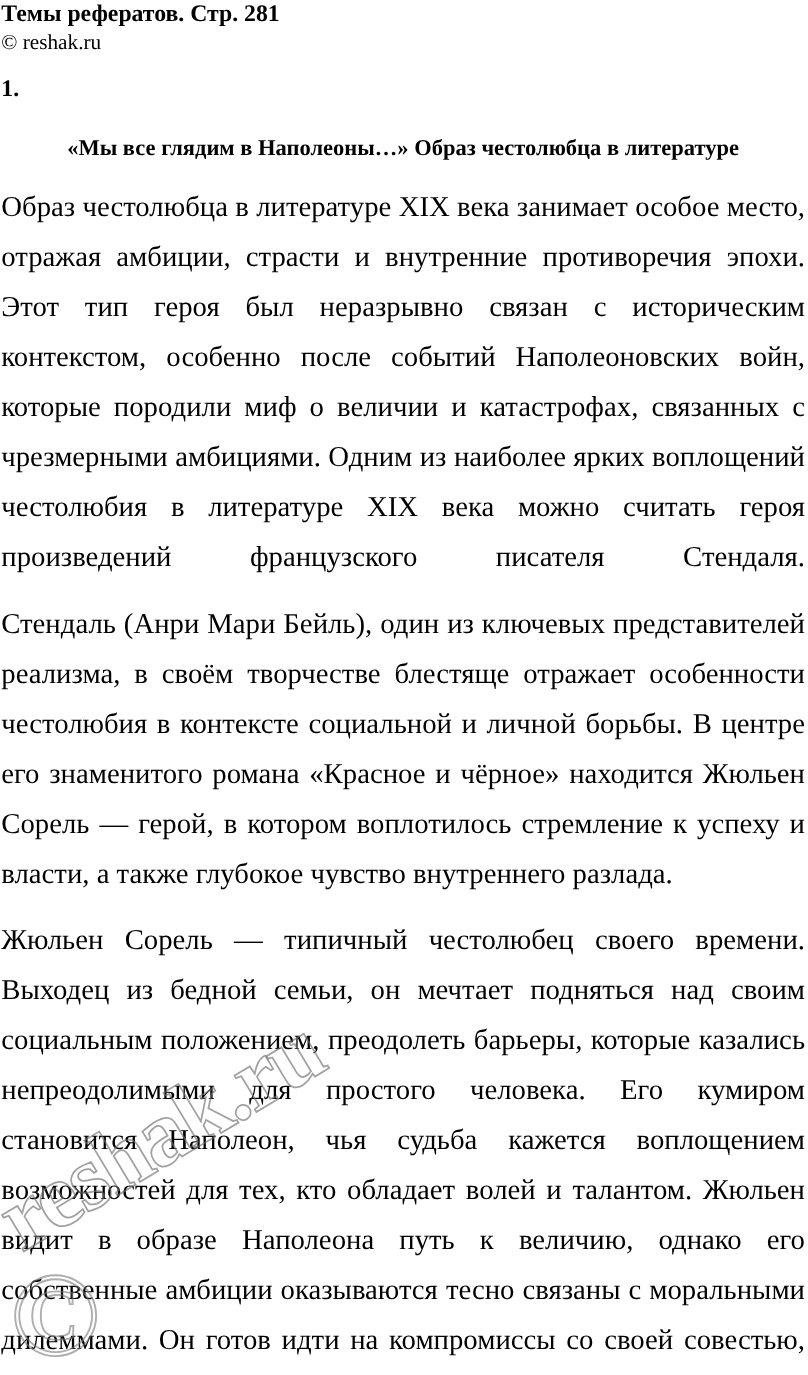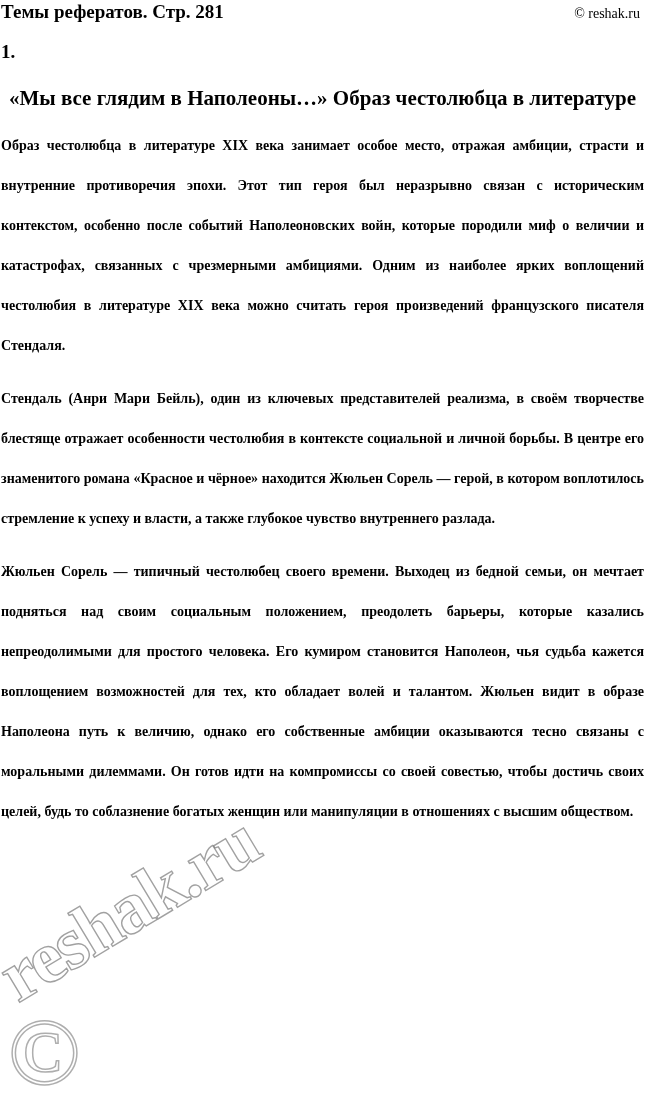--- a/index.html
+++ b/index.html
@@ -64,75 +64,75 @@
   }
 
   
   .doc-header {
     position: relative;
     z-index: 2;
     display: flex;
     align-items: baseline;
     justify-content: space-between;
     padding-top: 1px;
+    flex-direction: column;
   }
   .doc-header-title {
     font-size: 19px;
     font-weight: 700;
     line-height: 22px;
     white-space: nowrap;
   }
   .doc-header-credit {
-    font-size: 14px;
+    font-size: 17px;
     font-weight: 400;
     line-height: 22px;
     white-space: nowrap;
     padding-right: 4px;
   }
 
   
   .question-number {
     position: relative;
     z-index: 2;
     font-size: 19px;
     font-weight: 700;
     line-height: 22px;
     margin-top: 16px;
   }
 
   
   .essay-title {
     position: relative;
     z-index: 2;
-    font-size: 21px;
+    font-size: 18px;
     font-weight: 700;
     line-height: 34px;
     text-align: center;
     margin-top: 18px;
     padding: 0 2px;
   }
   .essay-title .title-line {
     display: block;
   }
 
   
   .body-copy {
     position: relative;
     z-index: 2;
     margin-top: 11px;
   }
   .body-copy p {
     margin: 0 0 13px 0;
-    font-size: 14px;
+    font-size: 23px;
     line-height: 40px;
     text-align: justify;
     text-justify: inter-word;
     hyphens: none;
     word-spacing: 0;
-    font-weight: bold;
   }
   .body-copy p:last-child {
     margin-bottom: 0;
   }
   .body-copy p.justified-all {
     text-align-last: justify;
   }
   .body-copy p.last-left {
     text-align-last: left;
   }

